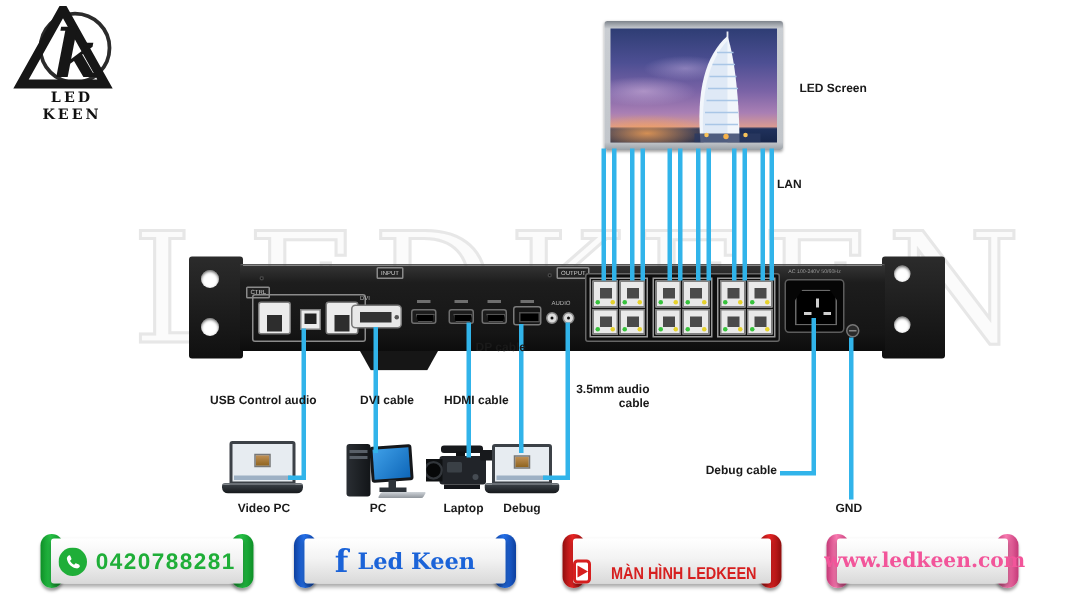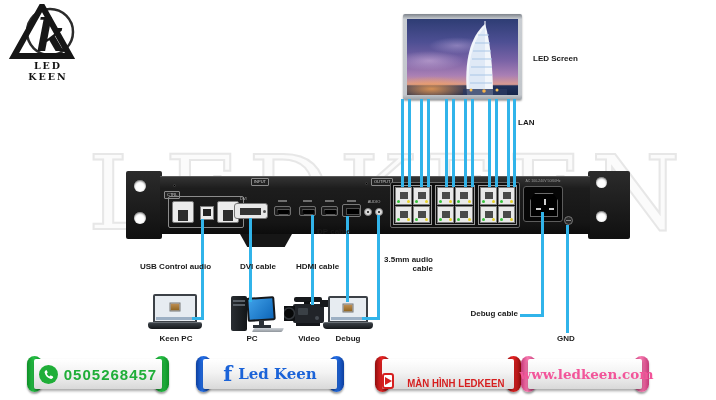--- a/index.html
+++ b/index.html
@@ -310,21 +310,21 @@
   <div class="clabel" style="left:466px; top:309px; width:52px; text-align:right;">Debug cable</div>
   <div class="clabel" style="left:557px; top:334px;">GND</div>
 
   <div class="fig">
     <div class="lap-screen" style="left:153px; top:294px; width:44px; height:29px;">
       <div class="pic"></div>
       <div class="bar"></div>
     </div>
     <div class="lap-base" style="left:148px; top:322px; width:54px;"></div>
   </div>
-  <div class="clabel" style="left:148px; top:334px; width:56px; text-align:center;">Keen PC</div>
+  <div class="clabel" style="left:148px; top:334px; width:56px; text-align:center;">Video PC</div>
 
   <div class="fig">
     <div class="tower" style="left:231px; top:296px;">
       <i style="top:4px;"></i>
         <i style="top:8px;"></i>
     </div>
     <div class="mon" style="left:247px; top:297px;">
         <div class="scr"></div>
       </div>
     <div class="mon-stand" style="left:259px; top:320px; width:5px; height:6px;"></div>
@@ -339,40 +339,40 @@
       <rect x="20" y="7" width="6" height="4" fill="#101214"></rect>
       <rect x="9" y="10" width="31" height="19" rx="2" fill="#212429"></rect>
       <rect x="0" y="12" width="11" height="15" fill="#0e1012"></rect>
       <circle cx="5" cy="19.5" r="5.5" fill="#070809" stroke="#32363b" stroke-width="1.5"></circle>
       <rect x="36" y="6" width="9" height="7" rx="1" fill="#17191c"></rect>
       <rect x="14" y="14" width="10" height="7" rx="1" fill="#3a4046"></rect>
       <circle cx="33" cy="24" r="2" fill="#454b52"></circle>
       <rect x="12" y="29" width="24" height="3" fill="#14161a"></rect>
     </svg>
   </div>
-  <div class="clabel" style="left:290px; top:334px; width:38px; text-align:center;">Video</div>
+  <div class="clabel" style="left:290px; top:334px; width:38px; text-align:center;">Laptop</div>
 
   <div class="fig">
     <div class="lap-screen" style="left:328px; top:296px; width:40px; height:27px;">
       <div class="pic"></div>
       <div class="bar"></div>
     </div>
     <div class="lap-base" style="left:323px; top:322px; width:50px;"></div>
   </div>
   <div class="clabel" style="left:326px; top:334px; width:44px; text-align:center;">Debug</div>
 
   <div class="badge" style="left:27px; width:142px;">
     <div class="cap left wa-cap"></div>
     <div class="cap right wa-cap"></div>
     <div class="bbody">
       <svg width="19" height="19" viewBox="0 0 19 19">
         <circle cx="9.5" cy="9.5" r="9.5" fill="#1fae38"></circle>
         <path fill="#fff" d="M14.3 12.3c-.2.9-1.5 1.8-2.4 1.6-3.3-.7-5.6-3-6.3-6.3-.2-.9.7-2.2 1.6-2.4.3-.1.6.1.7.4l.7 1.7c.1.3 0 .6-.2.8l-.7.7c.5 1.2 1.5 2.1 2.7 2.7l.7-.7c.2-.2.5-.3.8-.2l1.7.7c.3.1.5.4.4.7z"></path>
       </svg>
-      <span class="btext wa-text">0505268457</span>
+      <span class="btext wa-text">0420788281</span>
     </div>
   </div>
 
   <div class="badge" style="left:196px; width:148px;">
     <div class="cap left fb-cap"></div>
     <div class="cap right fb-cap"></div>
     <div class="bbody">
       <span class="fb-f">f</span>
       <span class="btext fb-text">Led Keen</span>
     </div>
@@ -382,21 +382,21 @@
     <div class="cap left yt-cap"></div>
     <div class="cap right yt-cap"></div>
     <div class="bbody" style="gap:4px;align-items:flex-end;">
       <span class="yt-icon">
           <i></i>
         </span>
       <span class="btext yt-text">MÀN HÌNH LEDKEEN</span>
     </div>
   </div>
 
-  <div class="badge" style="left:521px; width:128px;">
+  <div class="badge" style="left:551px; width:128px;">
     <div class="cap left db-cap"></div>
     <div class="cap right db-cap"></div>
     <div class="bbody" style="gap:3px;">
       <svg width="18" height="18" viewBox="0 0 18 18">
         <circle cx="9" cy="9" r="7.4" fill="none" stroke="#f2559a" stroke-width="1.8"></circle>
         <path d="M3.2 6.2c4.2 1.6 8.4 1.4 11-2M4.6 15c2-4.2 6.2-6.2 10.6-4.6" fill="none" stroke="#f2559a" stroke-width="1.4"></path>
       </svg>
       <span class="btext db-text">www.ledkeen.com</span>
     </div>
   </div>

